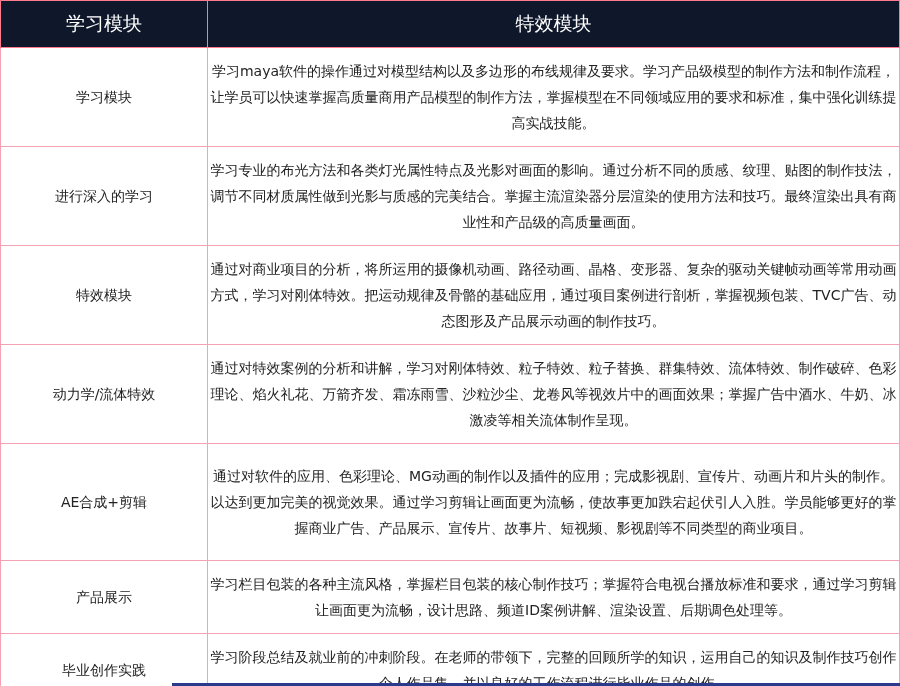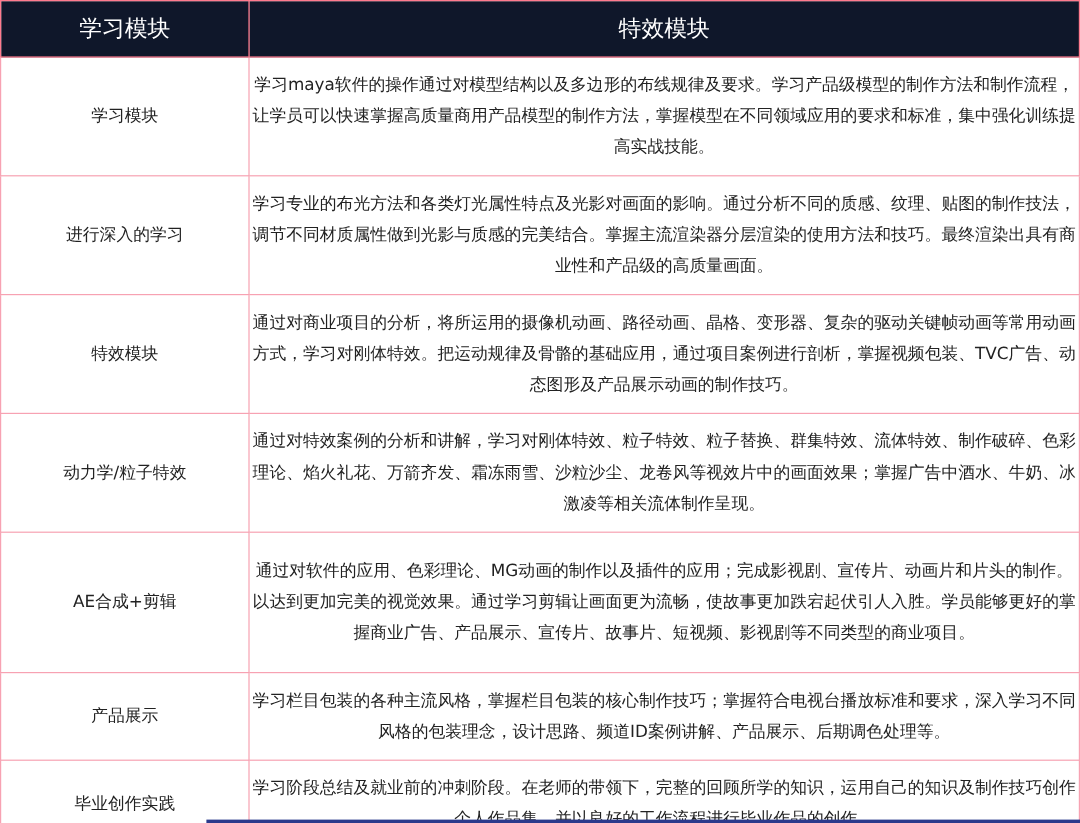--- a/index.html
+++ b/index.html
@@ -38,35 +38,35 @@
           <span class="content-text">学习专业的布光方法和各类灯光属性特点及光影对画面的影响。通过分析不同的质感、纹理、贴图的制作技法，调节不同材质属性做到光影与质感的完美结合。掌握主流渲染器分层渲染的使用方法和技巧。最终渲染出具有商业性和产品级的高质量画面。</span>
         </td>
     </tr>
     <tr style="height:95px">
       <td class="module">特效模块</td>
       <td class="content">
           <span class="content-text">通过对商业项目的分析，将所运用的摄像机动画、路径动画、晶格、变形器、复杂的驱动关键帧动画等常用动画方式，学习对刚体特效。把运动规律及骨骼的基础应用，通过项目案例进行剖析，掌握视频包装、TVC广告、动态图形及产品展示动画的制作技巧。</span>
         </td>
     </tr>
     <tr style="height:95px">
-      <td class="module">动力学/粒子特效</td>
+      <td class="module">动力学/流体特效</td>
       <td class="content">
           <span class="content-text">通过对特效案例的分析和讲解，学习对刚体特效、粒子特效、粒子替换、群集特效、流体特效、制作破碎、色彩理论、焰火礼花、万箭齐发、霜冻雨雪、沙粒沙尘、龙卷风等视效片中的画面效果；掌握广告中酒水、牛奶、冰激凌等相关流体制作呈现。</span>
         </td>
     </tr>
     <tr style="height:117px">
       <td class="module">AE合成+剪辑</td>
       <td class="content">
           <span class="content-text">通过对软件的应用、色彩理论、MG动画的制作以及插件的应用；完成影视剧、宣传片、动画片和片头的制作。以达到更加完美的视觉效果。通过学习剪辑让画面更为流畅，使故事更加跌宕起伏引人入胜。学员能够更好的掌握商业广告、产品展示、宣传片、故事片、短视频、影视剧等不同类型的商业项目。</span>
         </td>
     </tr>
     <tr style="height:71px">
       <td class="module">产品展示</td>
       <td class="content">
-          <span class="content-text">学习栏目包装的各种主流风格，掌握栏目包装的核心制作技巧；掌握符合电视台播放标准和要求，深入学习不同风格的包装理念，设计思路、频道ID案例讲解、产品展示、后期调色处理等。</span>
+          <span class="content-text">学习栏目包装的各种主流风格，掌握栏目包装的核心制作技巧；掌握符合电视台播放标准和要求，通过学习剪辑让画面更为流畅，设计思路、频道ID案例讲解、渲染设置、后期调色处理等。</span>
         </td>
     </tr>
     <tr style="height:71px">
       <td class="module">毕业创作实践</td>
       <td class="content">
           <span class="content-text">学习阶段总结及就业前的冲刺阶段。在老师的带领下，完整的回顾所学的知识，运用自己的知识及制作技巧创作个人作品集，并以良好的工作流程进行毕业作品的创作。</span>
         </td>
     </tr>
   </tbody>
 </table>

